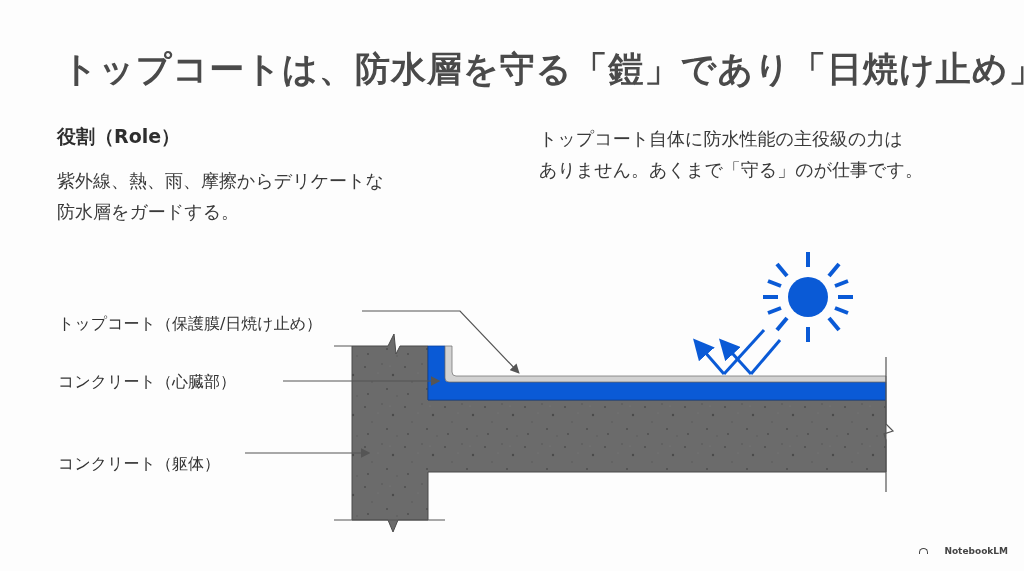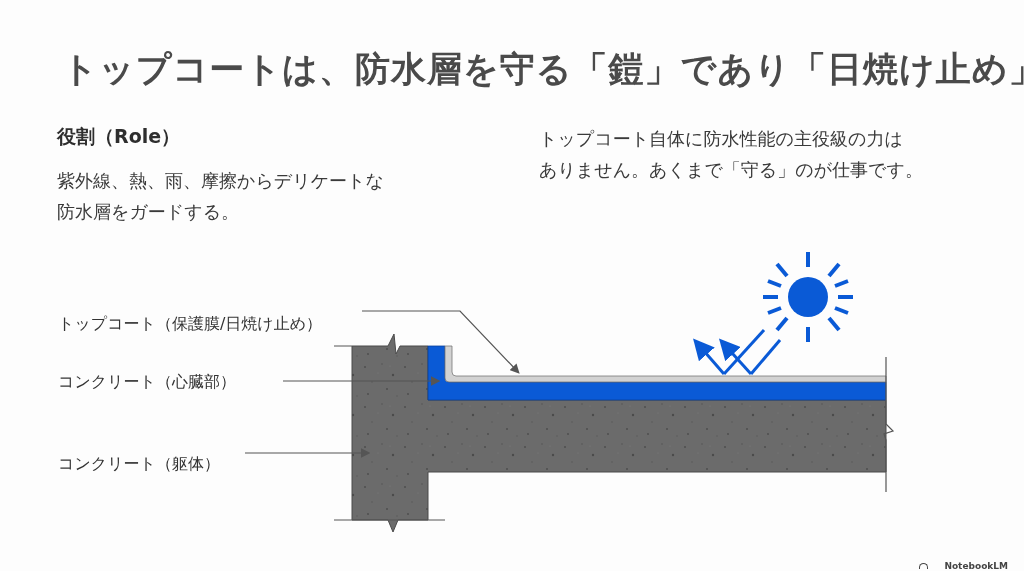--- a/index.html
+++ b/index.html
@@ -23,21 +23,21 @@
     margin-bottom: 16px; white-space: nowrap;
   }
   .col-body {
     font-size: 18px; line-height: 31px; color: #3a3a3a; white-space: nowrap; font-family: Liberation Serif, serif;
   }
   .label {
     position: absolute; font-size: 16px; color: #333; white-space: nowrap;
   }
   svg.diagram { position: absolute; left: 0; top: 0; }
   .watermark {
-    position: absolute; right: 16px; bottom: 0;
+    position: absolute; right: 16px; bottom: 15px;
     font-size: 9px; color: #444; display: flex; align-items: center; gap: 16px;
     font-weight: bold;
   }
   .watermark .wm-icon {
     width: 9px; height: 6px; border: 1.5px solid #444; border-bottom: none;
     border-radius: 6px 6px 0 0; box-sizing: border-box;
   }
 </style>
 </head>
 <body>

